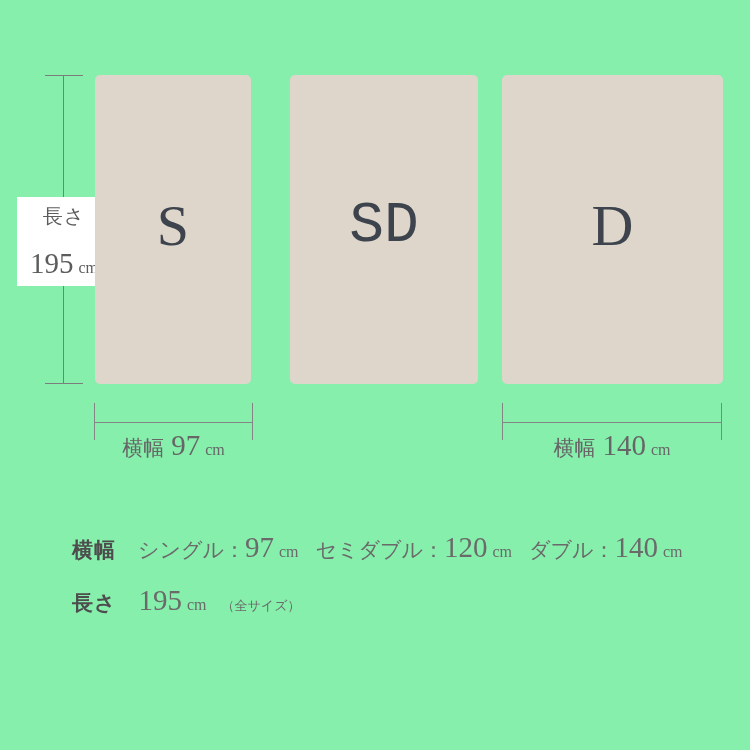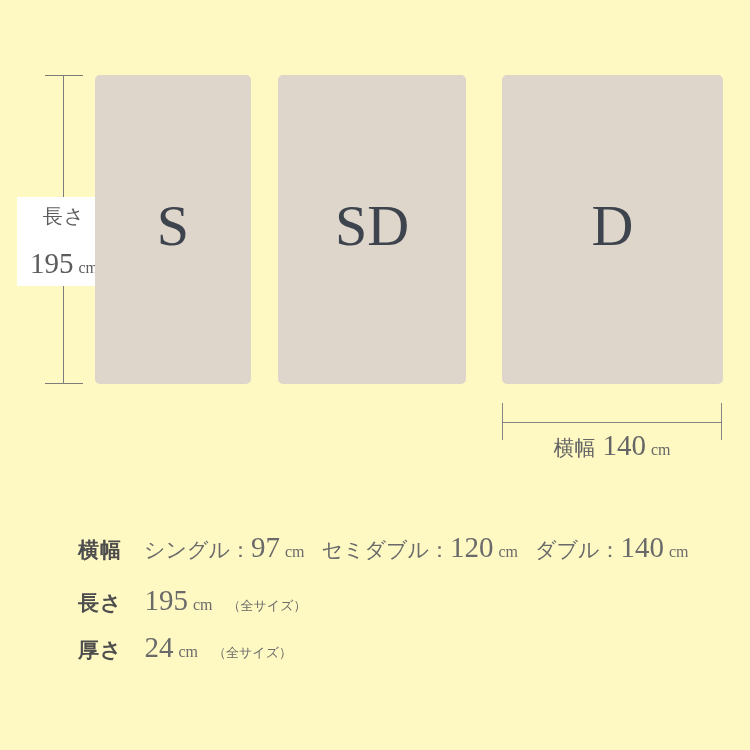--- a/index.html
+++ b/index.html
@@ -1,56 +1,56 @@
 <!DOCTYPE html>
 <html><head>
 <meta charset="utf-8">
 <style>
   html,body{margin:0;padding:0;background:#ffffff;}
   body{font-family:"Liberation Serif","DejaVu Serif",serif;}
-  .canvas{position:relative;width:750px;height:750px;background:#fef9c3;overflow:hidden;}
+  .canvas{position:relative;width:750px;height:750px;background:#86efac;overflow:hidden;}
 
   
   .vmeasure{position:absolute;left:45px;top:75px;width:38px;height:309px;}
   .vm-cap{position:absolute;left:0;width:38px;height:1px;background:#7d7d7d;}
   .vm-cap-top{top:0;}
   .vm-cap-bottom{bottom:0;}
   .vm-line{position:absolute;left:18px;top:0;width:1px;height:100%;background:#7d7d7d;}
   .vm-label{position:absolute;left:-28px;top:122px;width:94px;background:#ffffff;
             text-align:center;padding:8px 0;color:#5c5c5c;}
   .vm-label-name{font-size:20px;letter-spacing:1px;line-height:1.1;}
   .vm-label-value{margin-top:22px;line-height:1;white-space:nowrap;}
   .vm-label-value .num{font-size:29px;}
   .vm-label-value .unit{font-size:16px;margin-left:5px;}
 
   
   .mat{position:absolute;top:75px;height:309px;background:#ded5cb;border-radius:5px;
        display:flex;align-items:center;justify-content:center;}
   .mat-s{left:95px;width:156px;}
-  .mat-sd{left:278px;width:188px;}
+  .mat-sd{left:290px;width:188px;font-family:Liberation Mono, monospace;}
   .mat-d{left:502px;width:221px;}
   .mat-code{font-size:58px;color:#3e444d;line-height:1;margin-top:-8px;}
 
   
   .hmeasure{position:absolute;top:403px;height:62px;}
   .hm-s{left:94px;width:159px;}
   .hm-sd{left:283px;width:186px;}
   .hm-d{left:502px;width:220px;}
   .hm-tick{position:absolute;top:0;width:1px;height:37px;background:#848484;}
   .hm-tick-l{left:0;}
   .hm-tick-r{right:0;}
   .hm-line{position:absolute;top:19px;left:0;right:0;height:1px;background:#848484;}
   .hm-label{position:absolute;top:24px;left:0;right:0;text-align:center;
             color:#666666;white-space:nowrap;line-height:1.3;}
   .hm-label .kanji{font-size:21px;}
   .hm-label .num{font-size:29px;margin-left:7px;}
   .hm-label .unit{font-size:16px;margin-left:5px;}
 
   
-  .spec-row{position:absolute;left:78px;white-space:nowrap;color:#6a6a6a;line-height:1.15;text-align:center;}
+  .spec-row{position:absolute;left:72px;white-space:nowrap;color:#6a6a6a;line-height:1.15;text-align:center;}
   .spec-row-width{top:531px;}
   .spec-row-length{top:584px;}
   .spec-row-thickness{top:631px;}
   .spec-label{font-size:21px;font-weight:600;color:#4d4d4d;letter-spacing:1px;margin-right:22px;}
   .spec-item{margin-right:17px;}
   .spec-name{font-size:21px;}
   .spec-row .num{font-size:29px;}
   .spec-row .unit{font-size:16px;margin-left:5px;}
   .spec-note{font-size:13px;margin-left:15px;color:#6a6a6a;}
 </style>
@@ -74,36 +74,41 @@
   <div class="mat mat-s">
     <span class="mat-code">S</span>
   </div>
   <div class="mat mat-sd">
     <span class="mat-code">SD</span>
   </div>
   <div class="mat mat-d">
     <span class="mat-code">D</span>
   </div>
 
+  <div class="hmeasure hm-s">
+    <div class="hm-tick hm-tick-l"></div>
+    <div class="hm-line"></div>
+    <div class="hm-tick hm-tick-r"></div>
+    <div class="hm-label">
+      <span class="kanji">横幅</span><span class="num">97</span><span class="unit">cm</span>
+    </div>
+  </div>
 
 
   <div class="hmeasure hm-d">
     <div class="hm-tick hm-tick-l"></div>
     <div class="hm-line"></div>
     <div class="hm-tick hm-tick-r"></div>
     <div class="hm-label">
       <span class="kanji">横幅</span><span class="num">140</span><span class="unit">cm</span>
     </div>
   </div>
 
   <div class="spec-row spec-row-width">
     <span class="spec-label">横幅</span><span class="spec-item"><span class="spec-name">シングル：</span><span class="num">97</span><span class="unit">cm</span></span><span class="spec-item"><span class="spec-name">セミダブル：</span><span class="num">120</span><span class="unit">cm</span></span><span class="spec-item"><span class="spec-name">ダブル：</span><span class="num">140</span><span class="unit">cm</span></span>
   </div>
 
   <div class="spec-row spec-row-length">
     <span class="spec-label">長さ</span><span class="num">195</span><span class="unit">cm</span><span class="spec-note">（全サイズ）</span>
   </div>
 
-  <div class="spec-row spec-row-thickness">
-    <span class="spec-label">厚さ</span><span class="num">24</span><span class="unit">cm</span><span class="spec-note">（全サイズ）</span>
-  </div>
 
 </div>
 
 </body></html>

